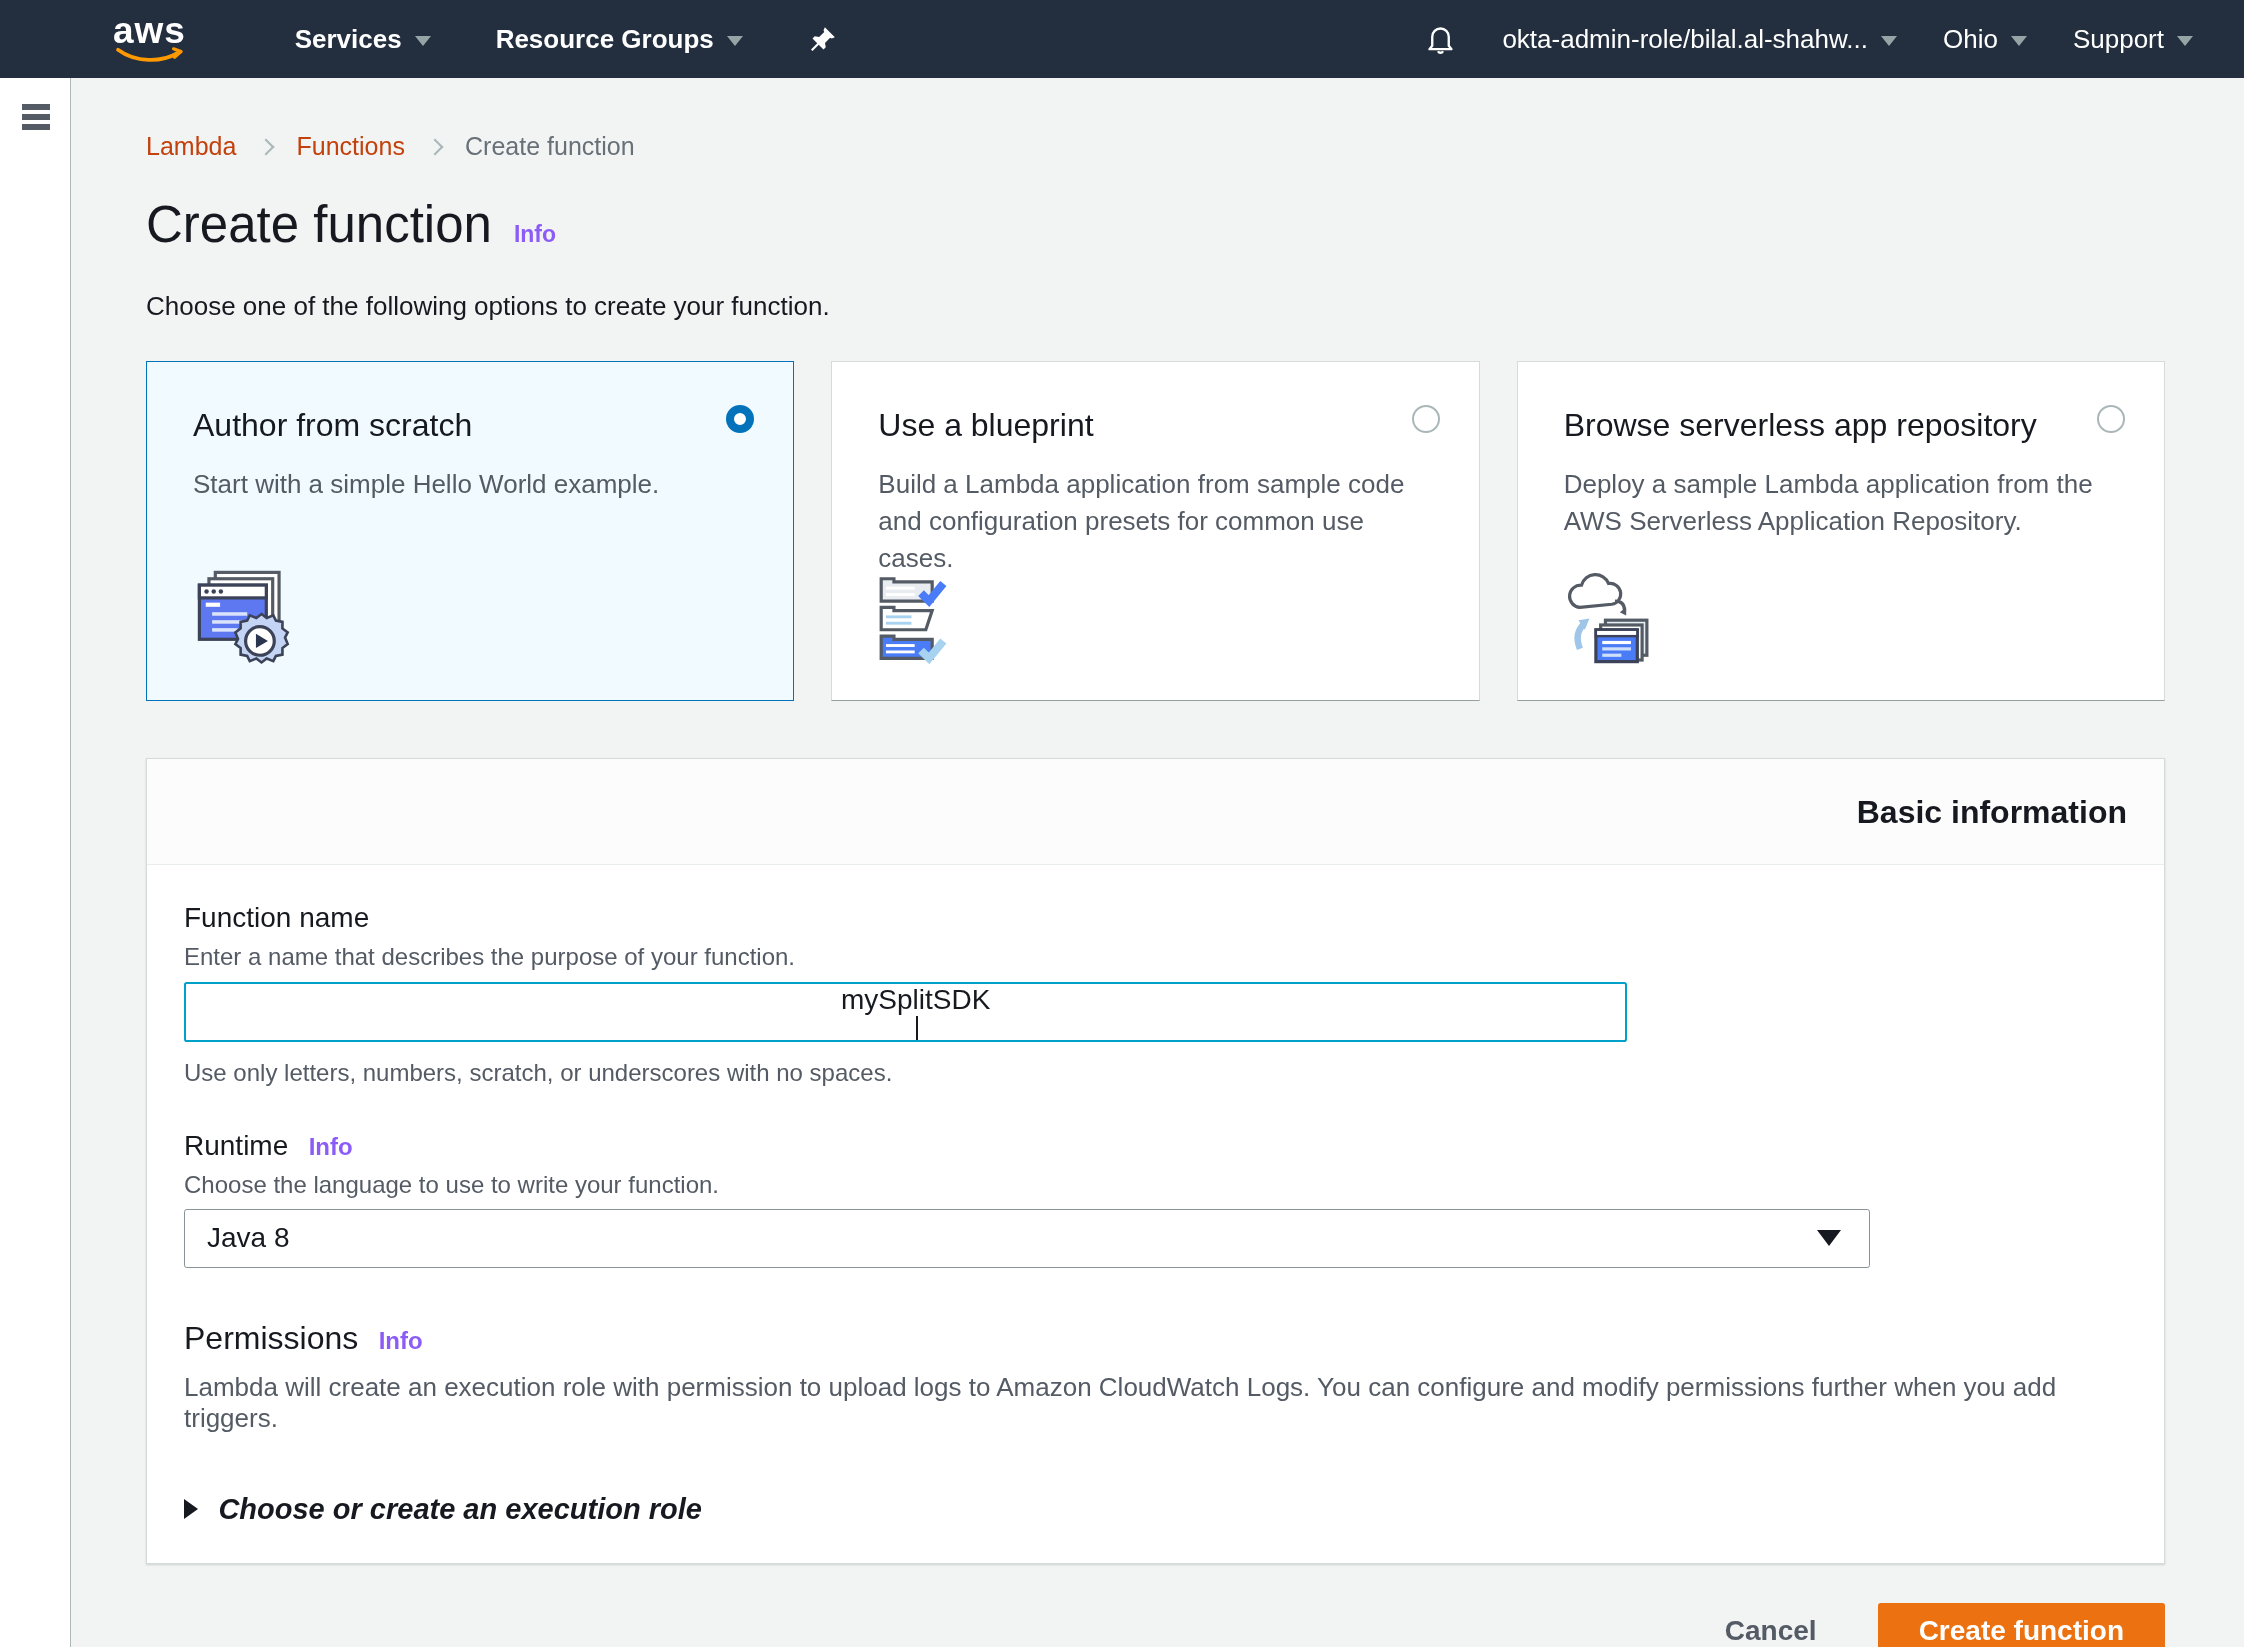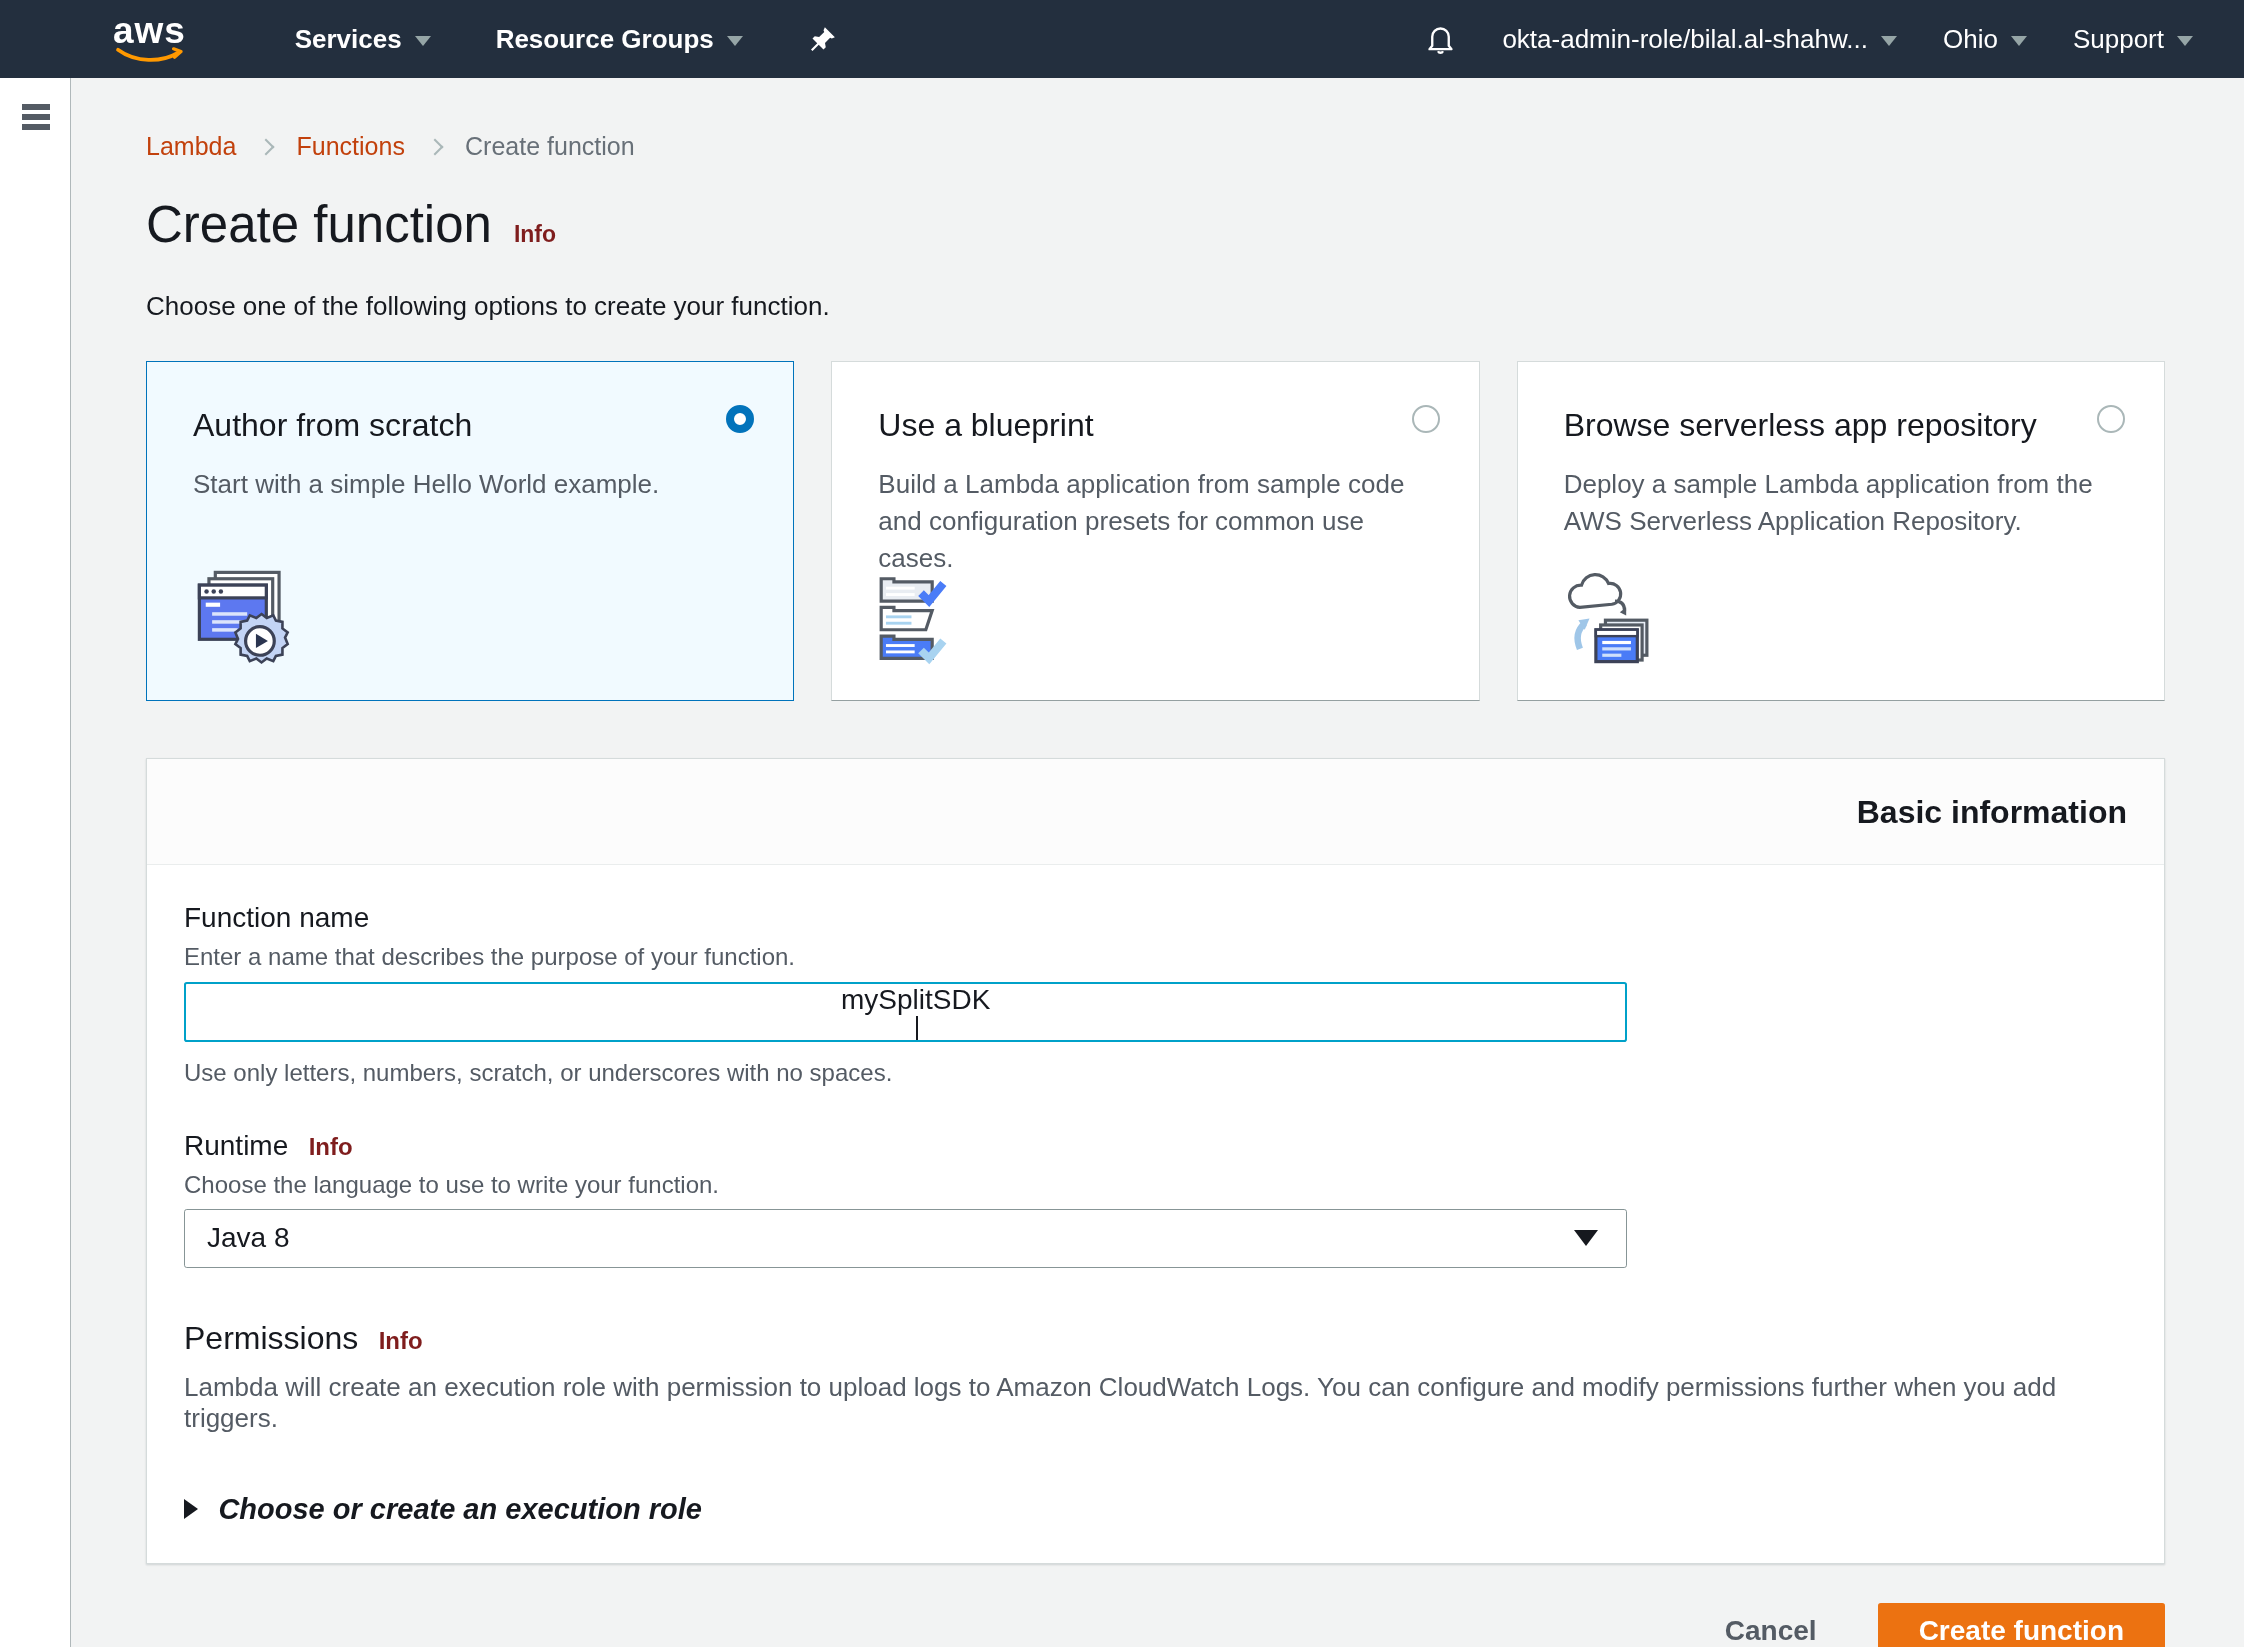--- a/index.html
+++ b/index.html
@@ -38,21 +38,21 @@
   
   .breadcrumb { margin-top:54px; display:flex; align-items:center; gap:20.4px; font-size:25px; }
   .breadcrumb a { color:#c2410c; text-decoration:none; cursor:pointer; }
   .bc-chev {
     width:12px; height:12px; border-top:2.8px solid #aab7b8; border-right:2.8px solid #aab7b8;
     transform:rotate(45deg); margin:0 3.7px;
   }
   .bc-current { color:#687078; }
   .h1row { margin-top:35px; display:flex; align-items:baseline; gap:22px; }
   h1 { font-size:51px; font-weight:normal; color:#16191f; line-height:58px; }
-  .info-link { color:#7f1d1d; font-weight:bold; font-size:23px; text-decoration:none; cursor:pointer; }
+  .info-link { color:#8b5cf6; font-weight:bold; font-size:23px; text-decoration:none; cursor:pointer; }
   .subtitle { margin-top:37px; font-size:26px; color:#16191f; }
   
   .cards { margin-top:39px; display:flex; gap:37px; }
   .card {
     flex:1; height:340px; background:#ffffff; position:relative; padding:45px 43px 0 46px;
     border:1.9px solid #d5dbdb; border-bottom-color:#95a0a1; cursor:pointer;
   }
   .card.selected { background:#f1faff; border:1.9px solid #0073bb; }
   .card-title { font-size:32px; color:#16191f; }
   .card-desc { margin-top:22px; font-size:26px; line-height:37px; color:#545b64; }
@@ -71,21 +71,21 @@
   .field-desc { margin-top:9.3px; font-size:24px; color:#545b64; }
   .textbox {
     margin-top:11px; width:1443px; height:60px; background:#ffffff;
     border:2.8px solid #00a1c9; border-radius:2.8px; display:flex; align-items:center;
     padding-left:20.4px; font-size:28px; color:#16191f; cursor:text;flex-direction:column;
   }
   .cursor-bar { display:inline-block; width:2.8px; height:33px; background:#16191f; margin-left:2.8px; }
   .constraint { margin-top:16.7px; font-size:24px; color:#545b64; }
   .runtime-group { margin-top:43px; }
   .selectbox {
-    margin-top:9.3px; width:1443px; height:59px; background:#ffffff;
+    margin-top:9.3px; width:1686px; height:59px; background:#ffffff;
     border:1.9px solid #879596; border-radius:2.8px; display:flex; align-items:center;
     padding:0 28px 0 22px; font-size:28px; color:#16191f; cursor:pointer;
   }
   .selectbox .grow { flex:1; }
   .select-caret { width:0; height:0; border-left:12px solid transparent; border-right:12px solid transparent;
                   border-top:16px solid #16191f; }
   .perm-group { margin-top:52px; }
   .perm-label { font-size:32px; }
   .perm-desc { margin-top:15px; font-size:26px; color:#545b64; width:100%; }
   .expander { margin-top:59px; display:flex; align-items:center; gap:20.4px; cursor:pointer; }

